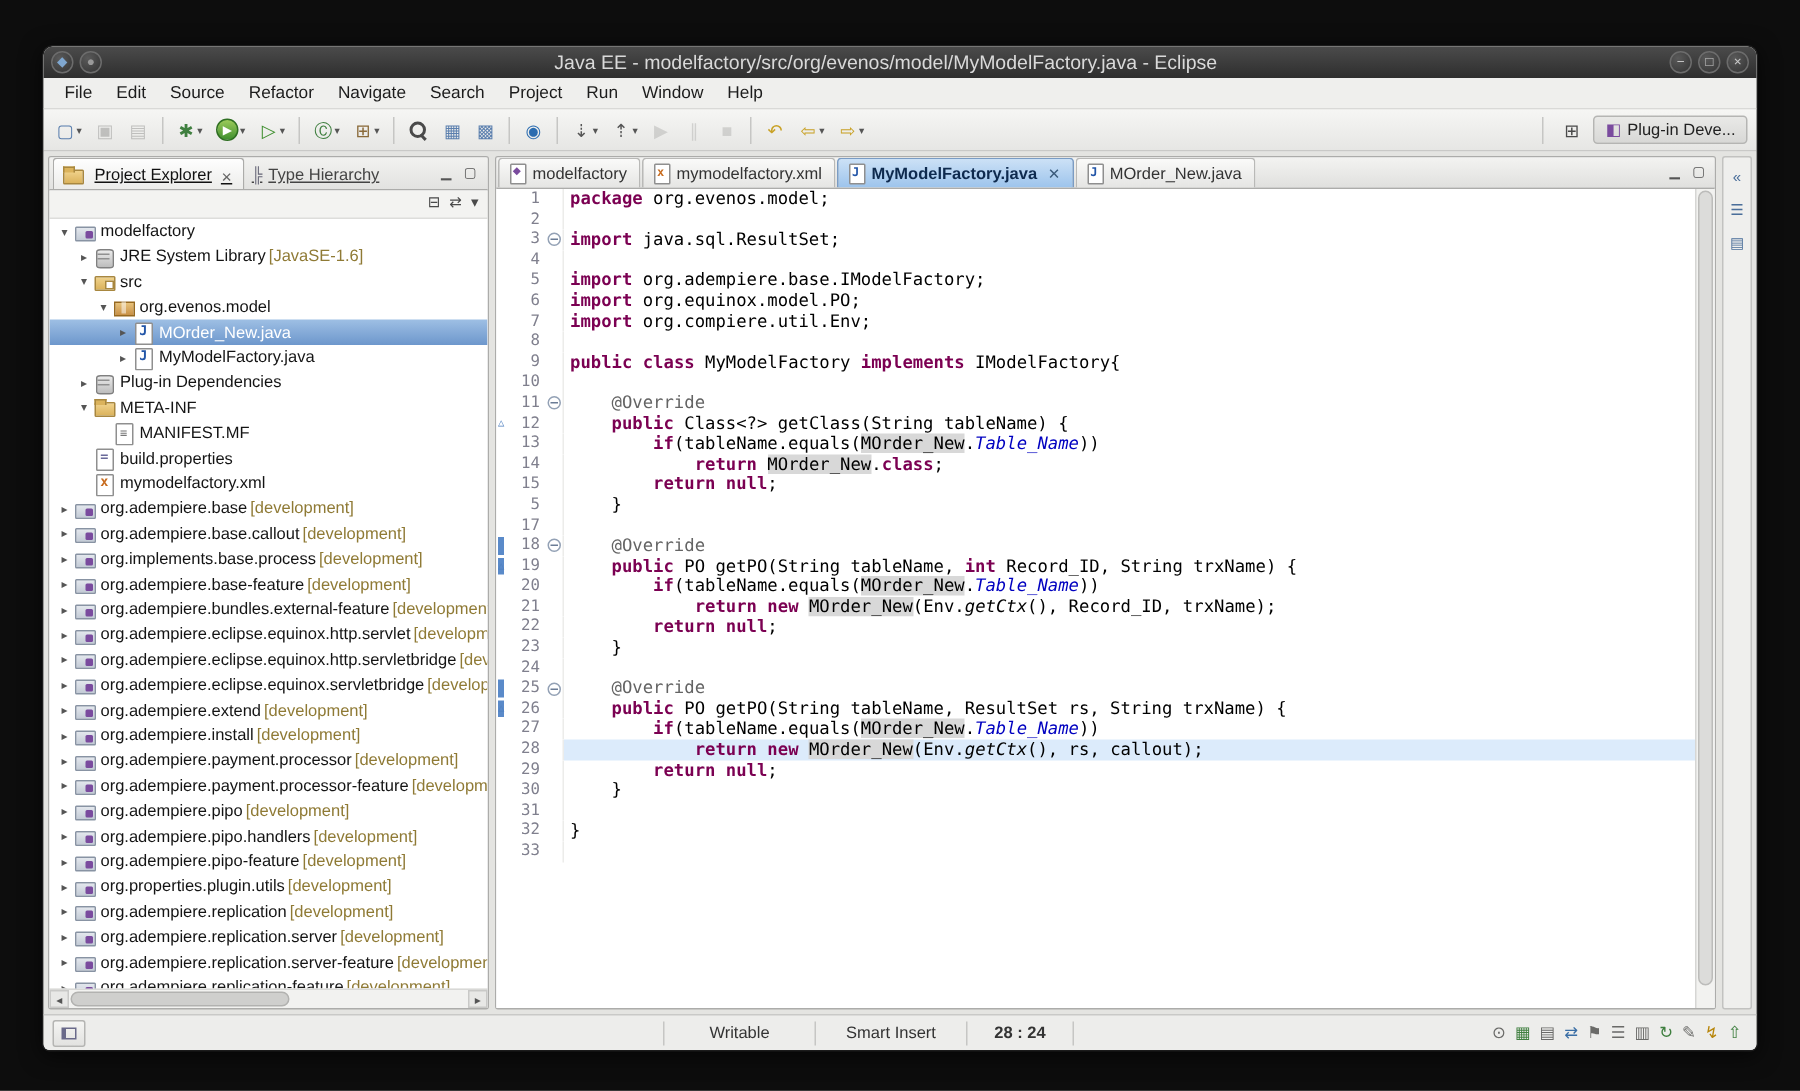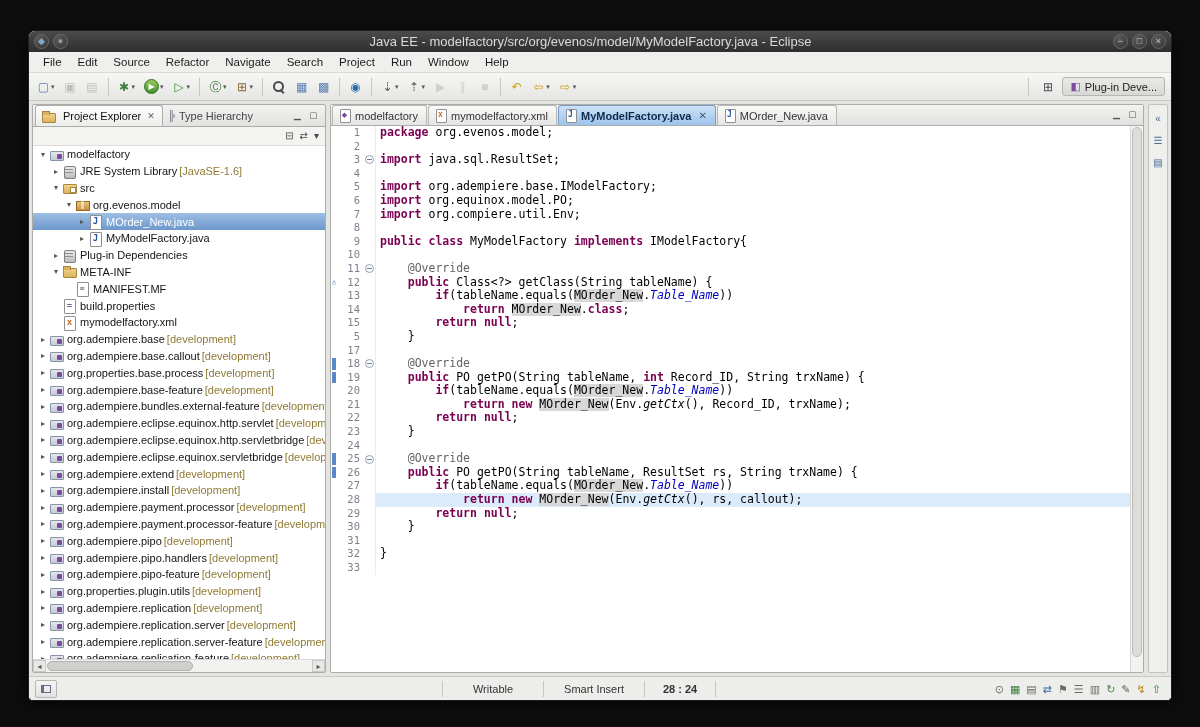--- a/index.html
+++ b/index.html
@@ -61,22 +61,22 @@
   .rail{width:20px;flex:none;margin-left:4px;border:1px solid #C2C2C0;border-radius:2px;
     background:#EFEFED;display:flex;flex-direction:column;align-items:center;
     padding-top:6px;gap:6px;}
   .rail-btn{width:16px;height:16px;text-align:center;font-size:10px;line-height:16px;
     color:#4a6e9a;border-radius:2px;}
 
   
   .vtabs{height:22px;flex:none;display:flex;align-items:flex-end;
     background:linear-gradient(#F2F2F0,#E2E2E0);border-bottom:1px solid #ACACAA;padding:0 2px;}
   .vtabs-tabs{display:flex;align-items:flex-end;flex:1;min-width:0;height:100%;}
-  .vtab{display:flex;align-items:center;gap:4px;font-size:11px;color:#444;
-    padding:3px 7px 3px 5px;height:21px;white-space:nowrap;}
+  .vtab{display:flex;align-items:flex-end;gap:4px;font-size:11px;color:#444;
+    padding:3px 7px 3px 5px;height:21px;white-space:nowrap;text-decoration:underline;}
   .vtab.active{background:linear-gradient(#FEFEFE,#ECECEA);border:1px solid #ACACAA;
     border-bottom:none;border-radius:3px 3px 0 0;color:#111;}
   .vtab-close{font-size:9px;color:#666;margin-left:2px;}
   .vtabs-minmax{display:flex;gap:3px;align-items:center;padding:0 3px 4px 0;}
   .mmbtn{font-size:9px;color:#555;width:13px;height:13px;line-height:12px;text-align:center;}
   .vtoolbar{height:19px;flex:none;display:flex;justify-content:flex-end;align-items:center;
     gap:6px;background:#F3F3F1;border-bottom:1px solid #DDDDDB;padding:0 6px;}
   .vt-btn{font-size:10px;color:#4a4a4a;line-height:14px;}
 
   
@@ -406,21 +406,21 @@
             </div>
             <div class="tree-row" style="padding-left: 4px;">
               <span class="tree-arrow">▸</span>
               <span class="ti ti-plugin-project"></span>
               <span class="tree-label">org.adempiere.base.callout</span>
               <span class="decor"> [development]</span>
             </div>
             <div class="tree-row" style="padding-left: 4px;">
               <span class="tree-arrow">▸</span>
               <span class="ti ti-plugin-project"></span>
-              <span class="tree-label">org.properties.base.process</span>
+              <span class="tree-label">org.implements.base.process</span>
               <span class="decor"> [development]</span>
             </div>
             <div class="tree-row" style="padding-left: 4px;">
               <span class="tree-arrow">▸</span>
               <span class="ti ti-plugin-project"></span>
               <span class="tree-label">org.adempiere.base-feature</span>
               <span class="decor"> [development]</span>
             </div>
             <div class="tree-row" style="padding-left: 4px;">
               <span class="tree-arrow">▸</span>

